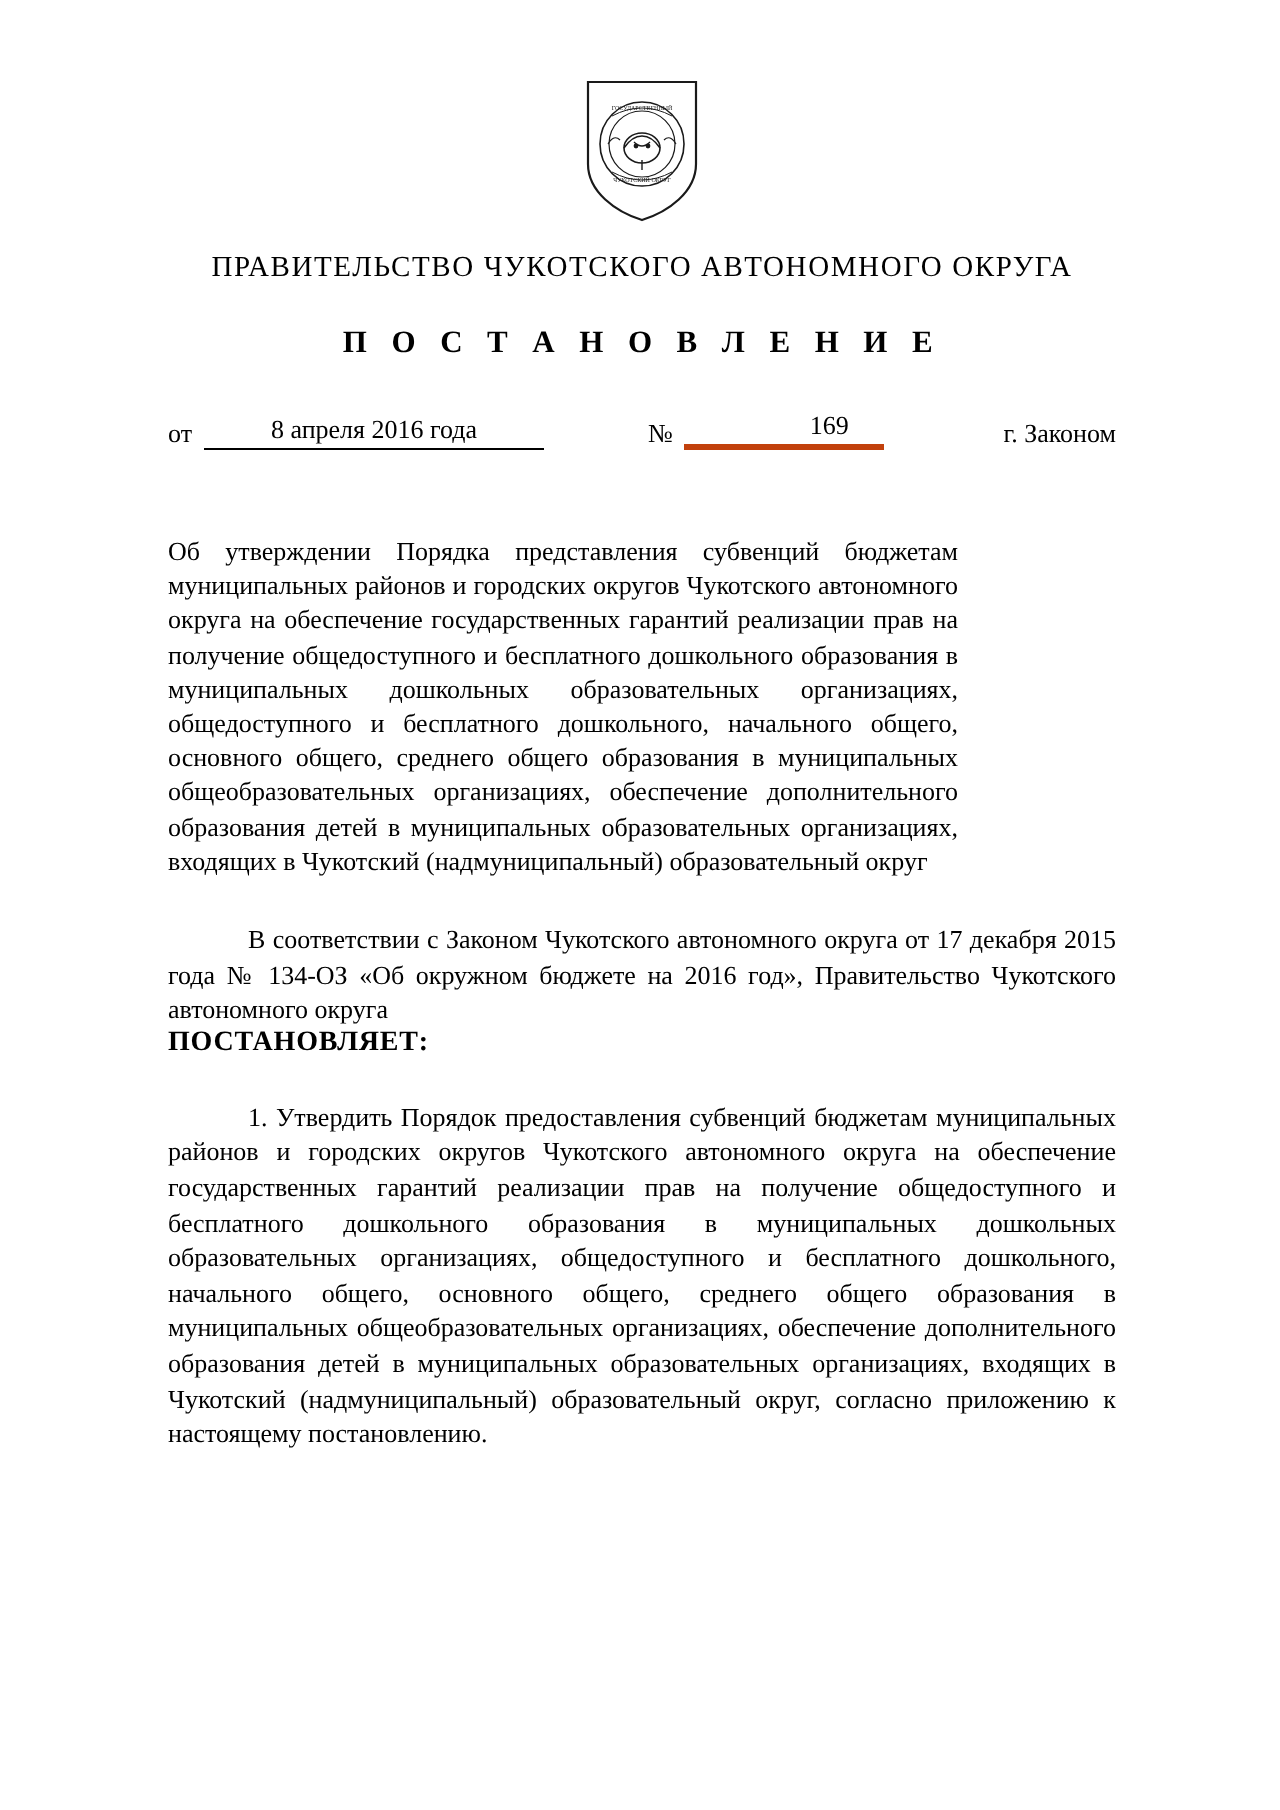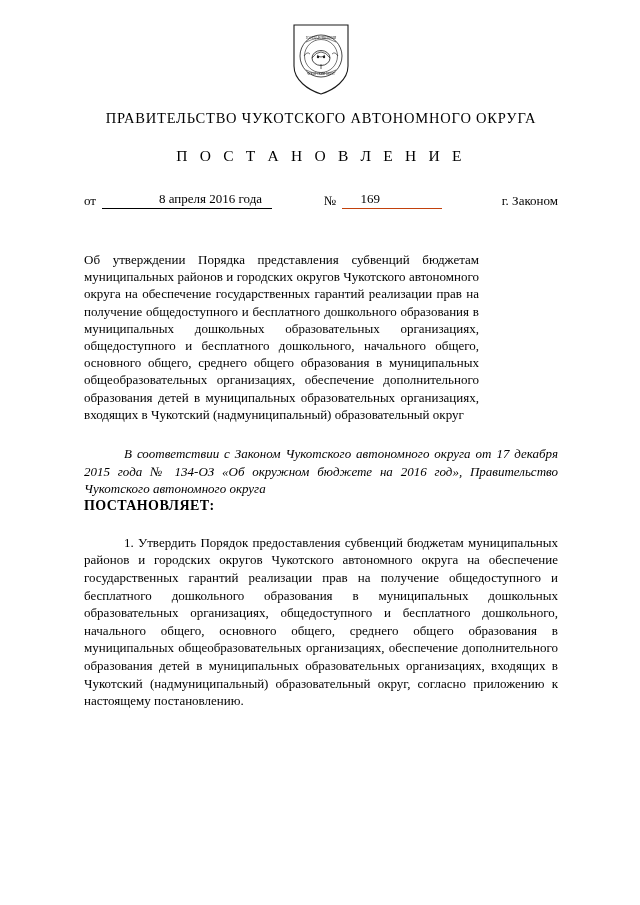--- a/index.html
+++ b/index.html
@@ -12,21 +12,21 @@
     height: 905px;
     font-family: "Liberation Serif", "DejaVu Serif", serif;
     color: #000000;
     position: relative;
     overflow: hidden;
   }
   .page {
     width: 640px;
     height: 647px;
     box-sizing: border-box;
-    padding: 0 82px 0 84px;
+    padding: 16px 82px 0 84px;
     position: relative;
   }
   
   .emblem-wrap {
     display: flex;
     justify-content: center;
     padding-top: 22px;
   }
   .emblem {
     width: 62px;
@@ -41,48 +41,48 @@
     font-size: 14.5px;
     letter-spacing: 0.8px;
     margin-top: 14px;
     white-space: nowrap;
   }
   .doc-type {
     text-align: center;
     font-size: 15.5px;
     letter-spacing: 4.2px;
     margin-top: 20px;
-    font-weight: 400;
+    font-weight: 700;
   }
 
   
   .meta-line {
     margin-top: 24px;
     display: flex;
     align-items: flex-end;
     font-size: 13px;
     position: relative;
     height: 20px;
   }
   .meta-from { margin-right: 6px; }
   .meta-date {
     border-bottom: 1px solid #000;
     padding: 0 10px 1px 10px;
     min-width: 150px;
-    text-align: right;
+    text-align: center;
   }
   .meta-no {
     margin-left: 52px;
     margin-right: 6px;
   }
   .meta-num {
-    border-bottom: 1px solid #c2410c;
+    border-bottom: 3px solid #c2410c;
     padding: 0 18px 1px 18px;
     min-width: 64px;
-    text-align: left;
+    text-align: right;
   }
   .meta-city {
     position: absolute;
     right: 0;
     bottom: 0;
   }
 
   
   .subject {
     margin-top: 42px;
@@ -93,21 +93,21 @@
     text-justify: inter-word;
     font-family: Liberation Serif, serif;
   }
   .para {
     font-size: 13px;
     line-height: 17.6px;
     text-align: justify;
     text-justify: inter-word;
     margin-top: 22px;
   }
-  .para.indent { text-indent: 40px; font-style: italic; }
+  .para.indent { text-indent: 40px; }
   .resolves {
     font-size: 14px;
     font-weight: bold;
     letter-spacing: 0.4px;
   }
   .para.item1 {
     margin-top: 20px;
     text-indent: 40px;
   }
 </style>

